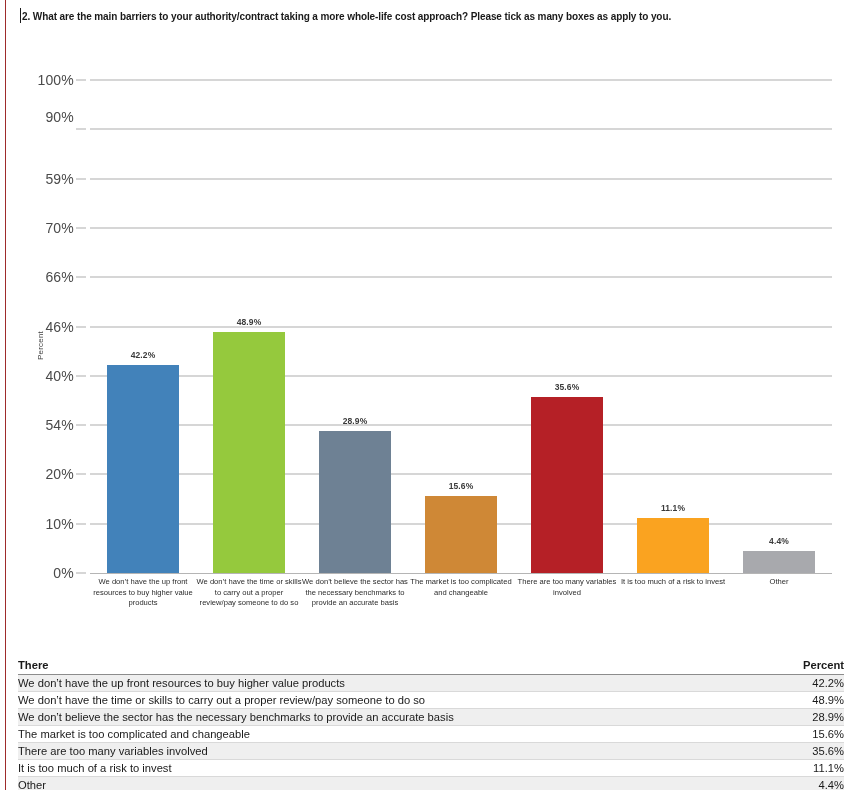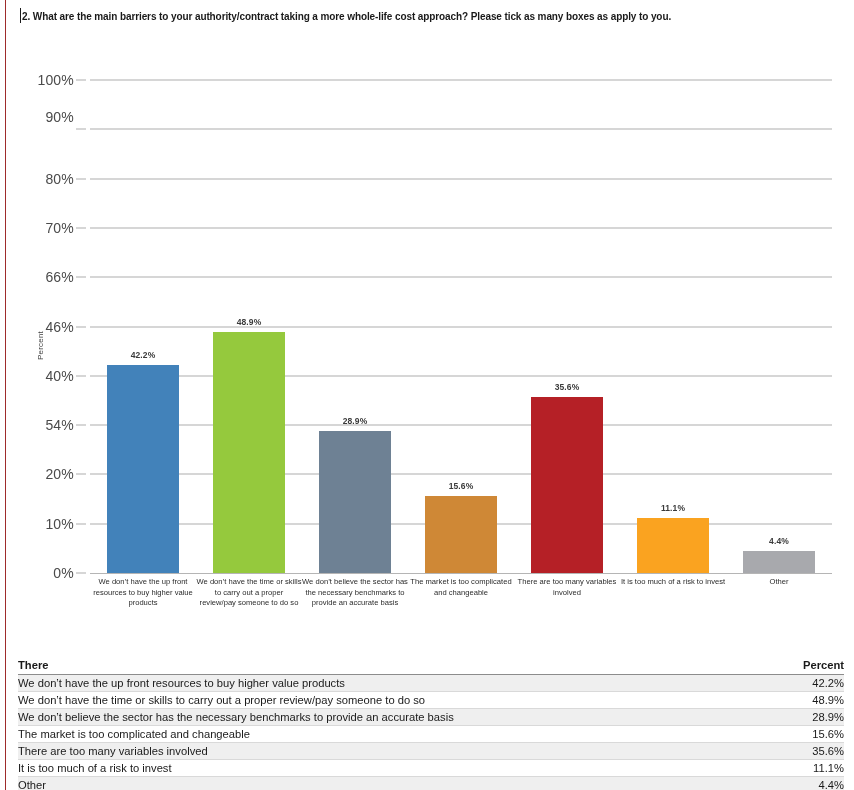--- a/index.html
+++ b/index.html
@@ -191,21 +191,21 @@
   <div id="y-axis-title">Percent</div>
   <div id="y-tick-labels">
       <div class="y-tick-label" style="top: 513px;">0%</div>
       <div class="y-tick-label" style="top: 463.7px;">10%</div>
       <div class="y-tick-label" style="top: 414.4px;">20%</div>
       <div class="y-tick-label" style="top: 365.1px;">54%</div>
       <div class="y-tick-label" style="top: 315.8px;">40%</div>
       <div class="y-tick-label" style="top: 266.5px;">46%</div>
       <div class="y-tick-label" style="top: 217.2px;">66%</div>
       <div class="y-tick-label" style="top: 167.9px;">70%</div>
-      <div class="y-tick-label" style="top: 118.6px;">80%</div>
+      <div class="y-tick-label" style="top: 118.6px;">59%</div>
       <div class="y-tick-label" style="top: 57px;">90%</div>
       <div class="y-tick-label" style="top: 20px;">100%</div>
     </div>
   <div id="plot">
     <div id="gridlines">
         <div class="gridline" style="top: 462.7px;"></div>
         <div class="gridline" style="top: 413.4px;"></div>
         <div class="gridline" style="top: 364.1px;"></div>
         <div class="gridline" style="top: 314.8px;"></div>
         <div class="gridline" style="top: 265.5px;"></div>

